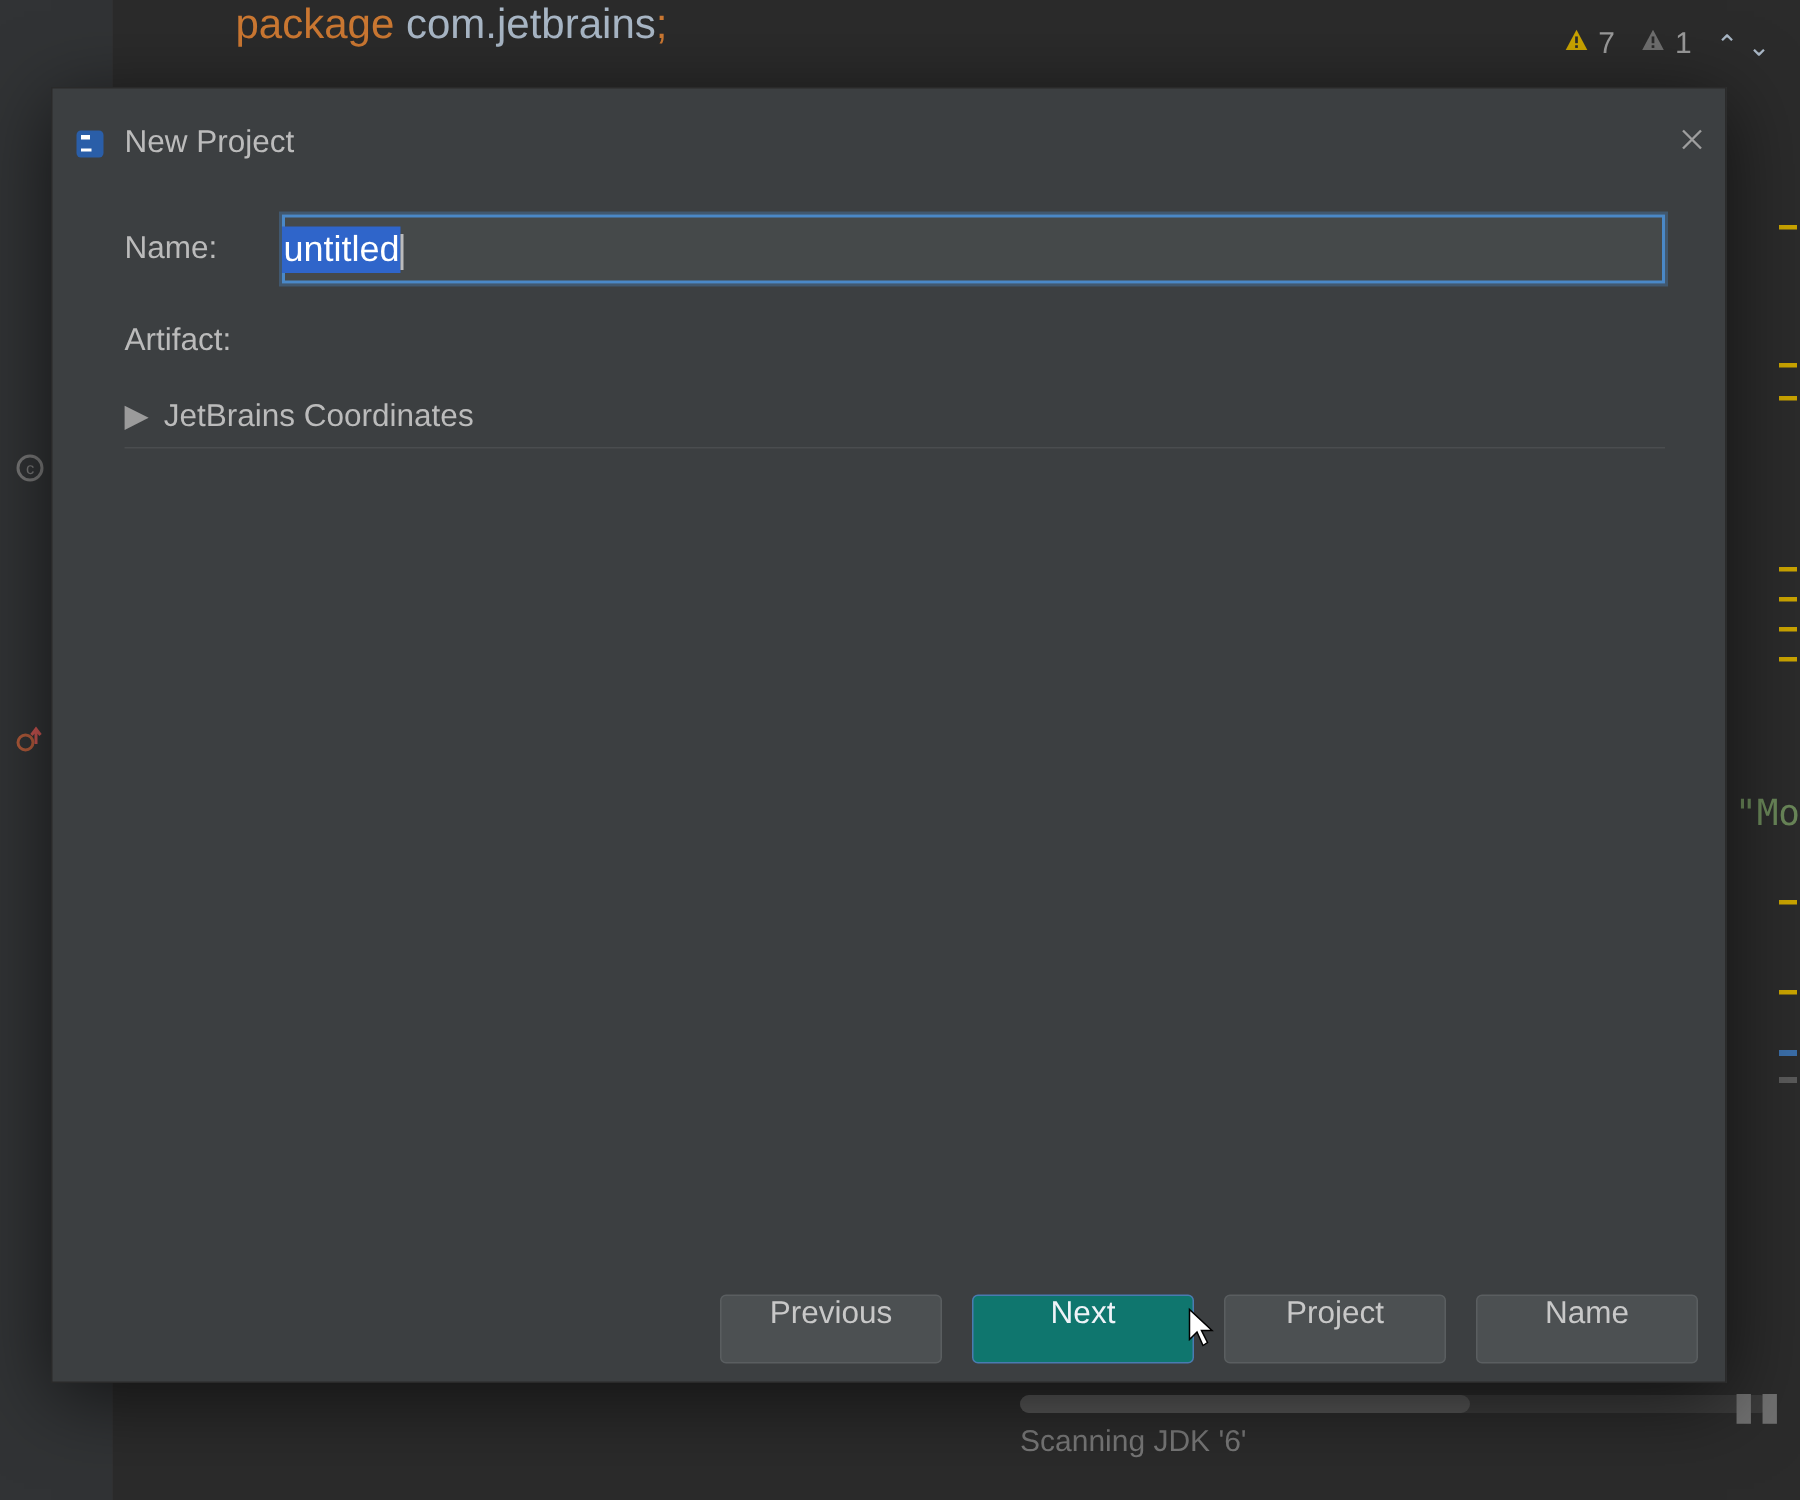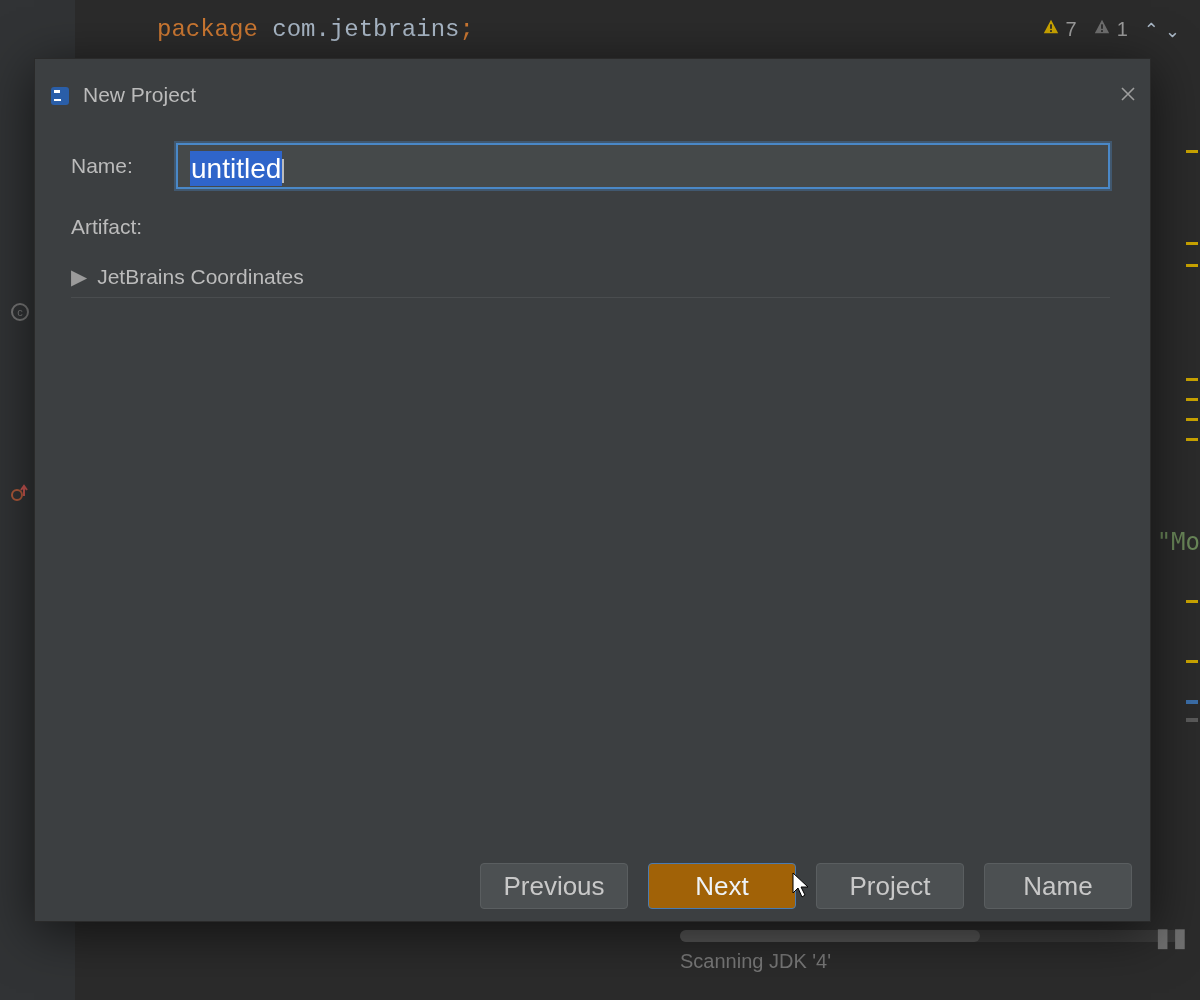--- a/index.html
+++ b/index.html
@@ -1,19 +1,19 @@
 <!DOCTYPE html>
 <html><head>
 <meta charset="utf-8">
 <style>
   html,body{margin:0;padding:0;width:1200px;height:1000px;background:#2b2b2b;font-family:"Segoe UI",Arial,sans-serif;overflow:hidden;color:#a9b7c6;}
   
   .editor-area{position:absolute;left:75px;top:0;width:1125px;height:1000px;background:#2b2b2b;}
   .gutter{position:absolute;left:0;top:0;width:75px;height:1000px;background:#313335;border-right:2px solid #404142;}
-  .code-line{position:absolute;left:82px;top:16px;font-family:Liberation Mono, monospace;font-size:24px;}
+  .code-line{position:absolute;left:82px;top:0;font-family:Liberation Sans, sans-serif;font-size:28px;}
   .code-line .kw{color:#cc7832;}
   .code-line .id{color:#a9b7c6;}
   .code-line .semi{color:#cc7832;}
   .insp{position:absolute;top:18px;right:20px;display:flex;align-items:center;gap:6px;}
   .insp .warn{color:#cba500;font-size:18px;}
   .insp .warnD{color:#6f6f6f;font-size:18px;}
   .insp .num{color:#9b9b9b;font-size:20px;margin-right:10px;}
   .insp .chev{color:#a9b7c6;font-size:18px;}
   .right-marks{position:absolute;right:2px;top:0;width:14px;height:1000px;}
   .right-marks div{position:absolute;left:2px;width:12px;height:3px;background:#cba500;}
@@ -25,36 +25,36 @@
   .hscroll .thumb{position:absolute;left:0;top:0;width:300px;height:12px;background:#555;border-radius:6px;}
   .pause-ic{position:absolute;right:10px;top:922px;color:#707070;font-size:26px;letter-spacing:3px;}
   .mo-peek{position:absolute;right:0;top:528px;color:#6a8759;font-family:monospace;font-size:24px;}
 
   
   .dialog{position:absolute;left:34px;top:58px;width:1115px;height:862px;background:#3c3f41;border:1px solid #2a2a2a;box-shadow:0 10px 50px rgba(0,0,0,0.6);}
   .titlebar{display:flex;align-items:flex-end;height:48px;padding:0 14px;}
   .tb-icon{width:22px;height:22px;margin-right:12px;display:flex;align-items:center;justify-content:center;}
   .tb-title{color:#bbbbbb;font-size:21px;flex:1;}
   .tb-close{color:#9d9d9d;font-size:20px;cursor:pointer;}
-  .body{position:absolute;left:0;top:48px;right:0;bottom:70px;padding:36px 40px 0 36px;}
+  .body{position:absolute;left:0;top:48px;right:0;bottom:70px;padding:36px 40px 0 48px;}
   .row{display:flex;align-items:center;margin-bottom:26px;}
   .lbl{width:105px;color:#bbbbbb;font-size:21px;}
   .fld-wrap{flex:1;position:relative;}
   input.fld{width:100%;box-sizing:border-box;height:46px;background:#45494a;border:1px solid #5a5e60;color:#bbbbbb;font-size:20px;padding:0 12px;outline:none;}
   input.fld.focus{border:2px solid #4a88c7;box-shadow:0 0 0 2px rgba(74,136,199,0.35);}
   .sel{background:#2f65ca;color:#fff;padding:1px 0;}
-  .name-display{position:absolute;left:14px;top:10px;font-size:28px;pointer-events:none;}
+  .name-display{position:absolute;left:0;top:10px;font-size:24px;pointer-events:none;}
   .name-display .sel{padding:2px 1px;}
   .caret{display:inline-block;width:2px;height:24px;background:#bbbbbb;vertical-align:middle;}
   .browse-ic{position:absolute;right:10px;top:12px;color:#8b8b8b;}
   .artifact{display:flex;align-items:center;gap:10px;color:#bbbbbb;font-size:21px;margin-top:2px;padding-bottom:8px;border-bottom:1px solid #4a4d4f;}
   .artifact .tri{color:#9b9b9b;}
   .btnbar{position:absolute;left:0;right:0;bottom:0;height:70px;display:flex;align-items:center;justify-content:flex-end;gap:20px;padding:0 18px;}
-  .btn{width:146px;height:44px;border-radius:4px;border:1px solid #5a5e60;background:#4c5052;color:#c8c8c8;font-size:26px;display:flex;align-items:center;justify-content:center;cursor:pointer;}
-  .btn.primary{background:#a16207;border:1px solid #4a7bb1;color:#eef3f8;}
+  .btn{width:146px;height:44px;border-radius:4px;border:1px solid #5a5e60;background:#4c5052;color:#c8c8c8;font-size:21px;display:flex;align-items:flex-start;justify-content:center;cursor:pointer;}
+  .btn.primary{background:#0f766e;border:1px solid #4a7bb1;color:#eef3f8;}
   .cursor{position:absolute;width:20px;height:28px;}
   .cursor svg{width:20px;height:28px;}
 </style>
 </head>
 <body>
 
 <div class="gutter">
   <div class="left-ic" style="top:302px">
     <svg viewBox="0 0 20 20">
         <circle cx="10" cy="10" r="8" fill="none" stroke="#777" stroke-width="2"></circle>
@@ -108,21 +108,21 @@
   <div style="top:600px"></div>
   <div style="top:660px"></div>
   <div class="blue" style="top:700px"></div>
   <div class="gray" style="top:718px"></div>
 </div>
 
 <div class="hscroll">
   <div class="thumb"></div>
 </div>
 <div class="pause-ic">▮▮</div>
-<div class="status-scan">Scanning JDK '4'</div>
+<div class="status-scan">Scanning JDK '6'</div>
 
 <div class="dialog">
   <div class="titlebar">
     <span class="tb-icon">
       <svg viewBox="0 0 22 22">
           <rect x="2" y="2" width="18" height="18" rx="3" fill="#2a5ea8"></rect>
           <rect x="5" y="5" width="6" height="3" fill="#fff"></rect>
           <rect x="5" y="14" width="7" height="2" fill="#fff"></rect>
         </svg>
     </span>

